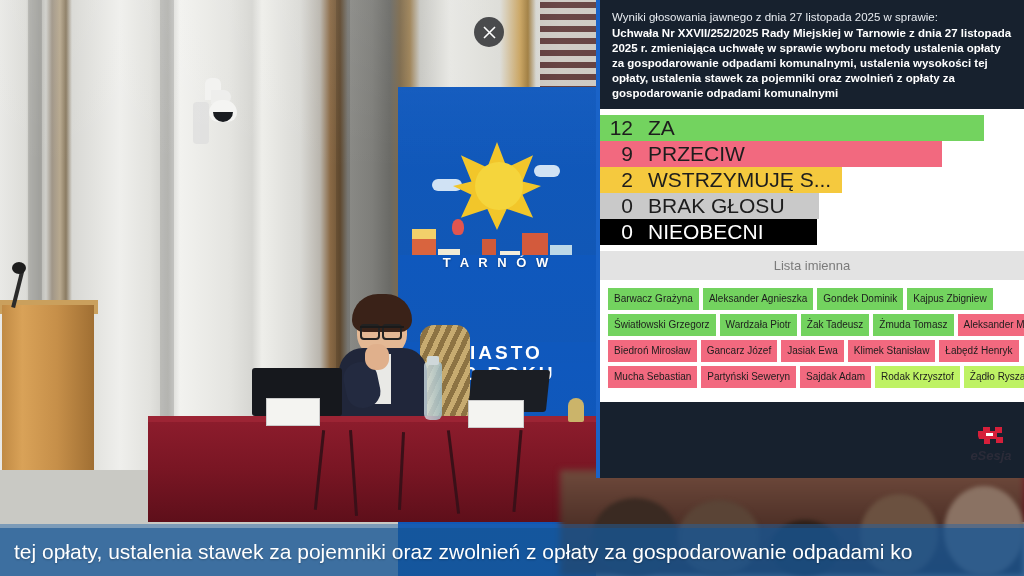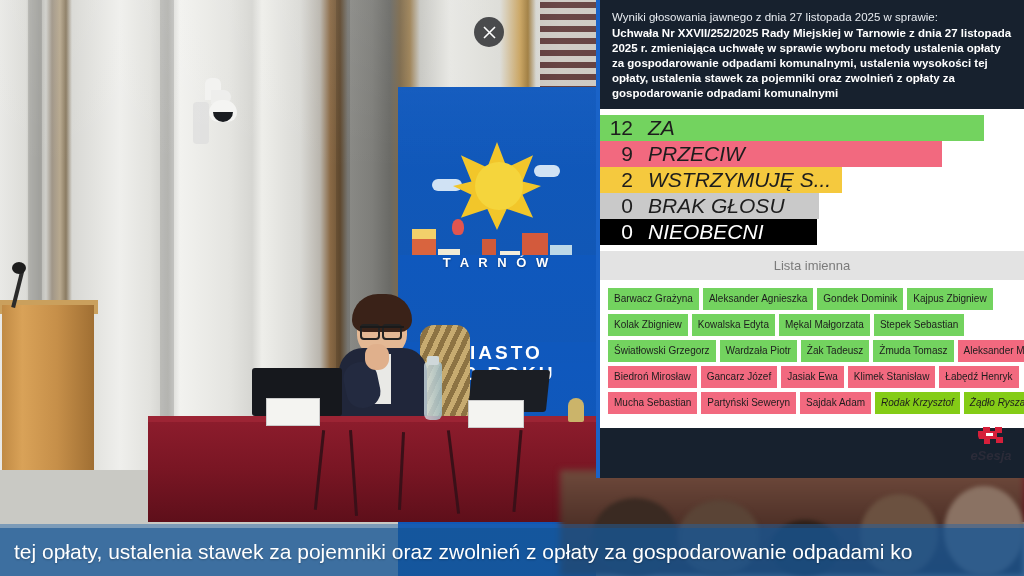--- a/index.html
+++ b/index.html
@@ -108,29 +108,29 @@
   .panel{position:absolute;left:596px;top:0;width:428px;height:478px;
     background:#17212e;border-left:4px solid #1a63c8;box-sizing:border-box;}
   .panel-head{padding:10px 12px 8px 12px;color:#ffffff;}
   .panel-head .pre{font-size:11.5px;line-height:15px;color:#e8ecf1;font-weight:400;}
   .panel-head .title{font-size:11.5px;line-height:15px;color:#ffffff;font-weight:bold;margin-top:1px;}
 
   .results{background:#ffffff;padding:6px 0 6px 0;}
   .bar-row{height:26px;display:flex;align-items:stretch;margin:0;}
   .bar{display:flex;align-items:center;height:26px;box-sizing:border-box;}
   .bar .num{width:40px;text-align:right;padding-right:7px;font-size:21px;line-height:26px;box-sizing:border-box;}
-  .bar .lbl{padding-left:8px;font-size:21px;line-height:26px;white-space:nowrap;font-style:italic;}
+  .bar .lbl{padding-left:8px;font-size:21px;line-height:26px;white-space:nowrap;}
 
   .list-head{background:#e3e3e3;color:#7b7b7b;text-align:center;font-size:13px;padding:7px 0;}
   .names{background:#ffffff;padding:8px 6px 10px 8px;}
   .namerow{display:flex;flex-wrap:nowrap;gap:4px;margin-bottom:4px;}
   .chip{font-size:10px;line-height:12px;padding:5px 6px;color:#1d1d1d;white-space:nowrap;}
   .c-za{background:#73d35f;}
   .c-prz{background:#f2697f;}
-  .c-wst{background:#84cc16;font-style:italic;}
+  .c-wst{background:#bef264;}
 
   .esesja{position:absolute;right:2px;bottom:6px;width:62px;height:48px;}
   .esesja .mark{position:absolute;left:14px;top:0;width:34px;height:26px;}
   .esesja .word{position:absolute;left:0;top:24px;width:62px;text-align:center;
     font-size:13px;font-weight:bold;color:#2b2b38;font-style:italic;}
 
   
   .ticker{position:absolute;left:0;bottom:0;width:1024px;height:48px;
     background:rgba(22,86,150,.78);display:flex;align-items:center;overflow:hidden;}
   .ticker .t{color:#ffffff;font-size:21px;white-space:nowrap;padding-left:14px;
@@ -278,26 +278,20 @@
     <div class="list-head">Lista imienna</div>
 
     <div class="names" id="names">
         <div class="namerow">
           <span class="chip c-za">Barwacz Grażyna</span>
           <span class="chip c-za">Aleksander Agnieszka</span>
           <span class="chip c-za">Gondek Dominik</span>
           <span class="chip c-za">Kajpus Zbigniew</span>
         </div>
         <div class="namerow">
-          <span class="chip c-za">Kolak Zbigniew</span>
-          <span class="chip c-za">Kowalska Edyta</span>
-          <span class="chip c-za">Mękal Małgorzata</span>
-          <span class="chip c-za">Stepek Sebastian</span>
-        </div>
-        <div class="namerow">
           <span class="chip c-za">Światłowski Grzegorz</span>
           <span class="chip c-za">Wardzała Piotr</span>
           <span class="chip c-za">Żak Tadeusz</span>
           <span class="chip c-za">Żmuda Tomasz</span>
           <span class="chip c-prz">Aleksander Maciej</span>
         </div>
         <div class="namerow">
           <span class="chip c-prz">Biedroń Mirosław</span>
           <span class="chip c-prz">Gancarz Józef</span>
           <span class="chip c-prz">Jasiak Ewa</span>

